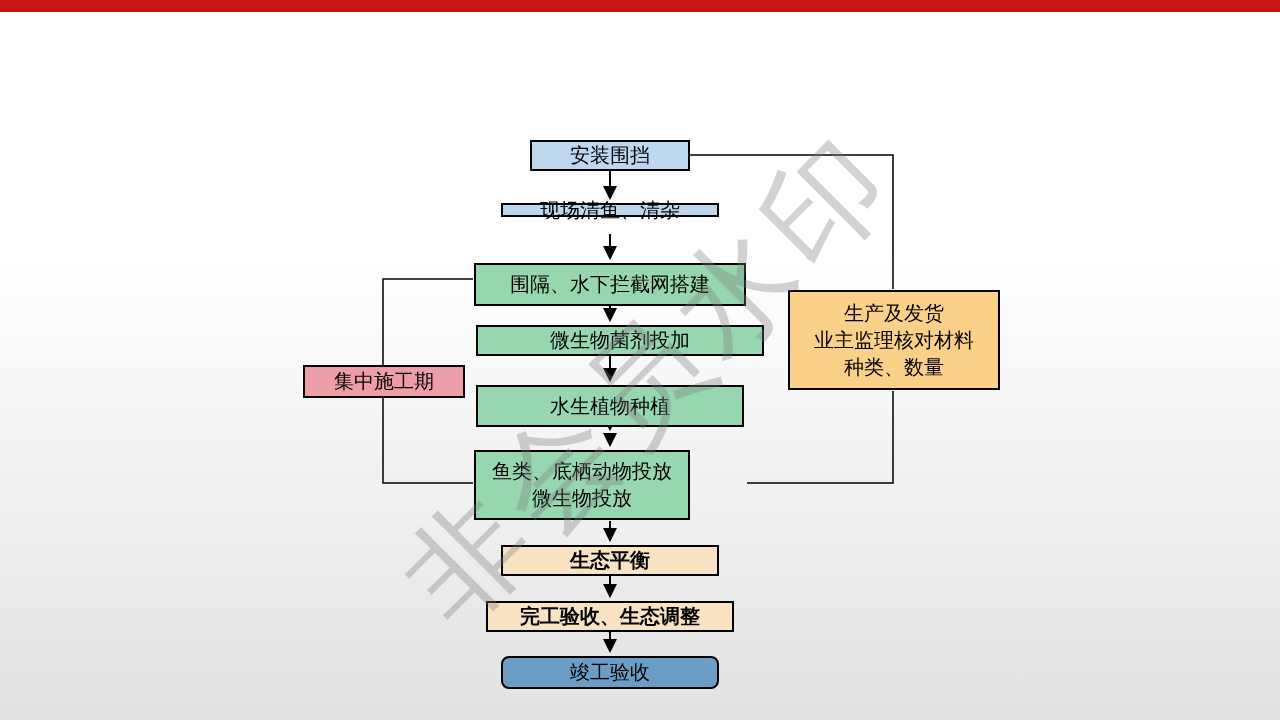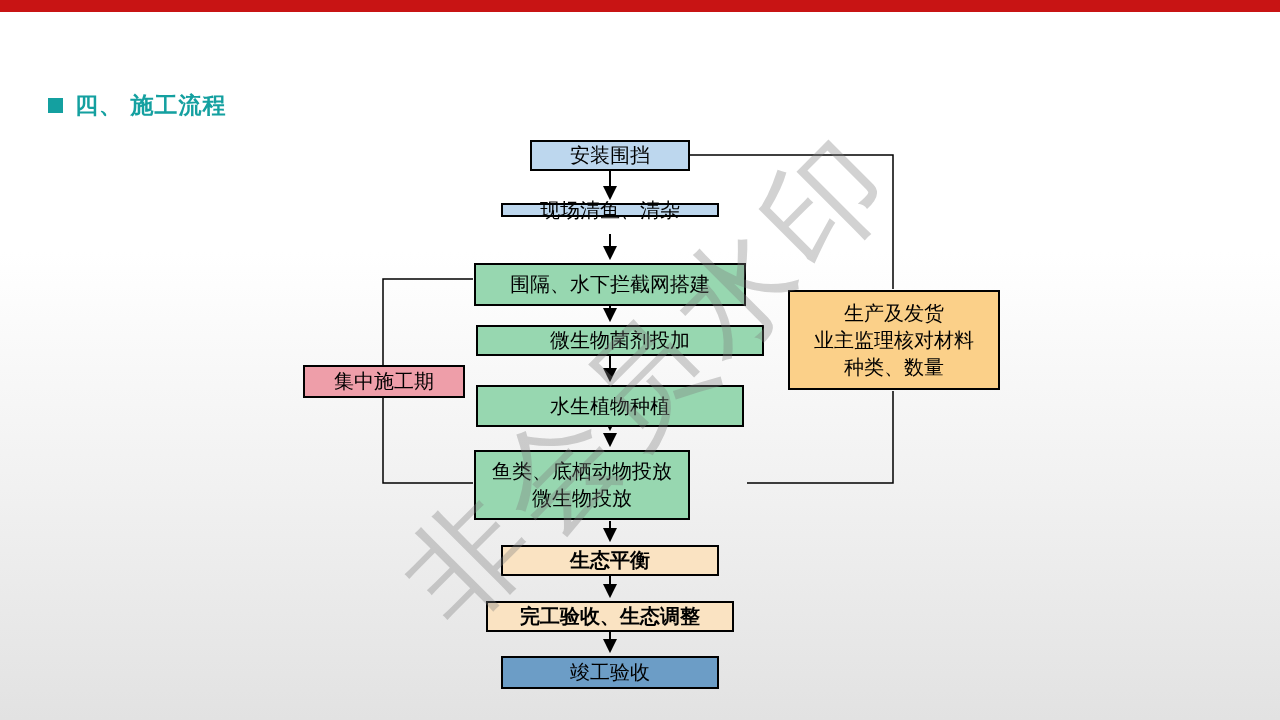--- a/index.html
+++ b/index.html
@@ -52,21 +52,21 @@
     display:flex;align-items:center;justify-content:center;
     text-align:center;
     font-size:20px;color:#000;
     line-height:1.35;
     white-space:pre-line;
     z-index:2;
   }
   .node.blue{background:var(--blue-node);}
   .node.green{background:var(--green-node);}
   .node.tan{background:var(--tan-node);font-weight:bold;}
-  .node.darkblue{background:var(--dark-blue-node);}
+  .node.darkblue{background:var(--dark-blue-node);border-radius:8px;}
   .node.pink{background:var(--pink-node);}
   .node.orange{background:var(--orange-node);}
   .watermark{
     position:absolute;
     left:650px;top:380px;
     transform:translate(-50%,-50%) rotate(-45deg);
     font-size:118px;
     color:rgba(125,125,125,0.35);
     white-space:nowrap;
     letter-spacing:8px;
@@ -74,24 +74,20 @@
     pointer-events:none;
   }
 </style>
 </head>
 <body>
 
 <div class="slide">
 
   <div class="top-bar"></div>
 
-  <div class="title-row">
-    <div class="title-bullet"></div>
-    <div class="title-text">四、 施工流程</div>
-  </div>
 
   <svg class="connectors" viewBox="0 0 1280 720" xmlns="http://www.w3.org/2000/svg">
     <defs>
       <marker id="arrow" viewBox="0 0 10 10" refX="8.5" refY="5" markerWidth="7" markerHeight="7" orient="auto-start-reverse">
         <path d="M0,0 L10,5 L0,10 z" fill="#000"></path>
       </marker>
     </defs>
 
     <line x1="610" y1="171" x2="610" y2="198" stroke="#000" stroke-width="2" marker-end="url(#arrow)"></line>
     <line x1="610" y1="234" x2="610" y2="258" stroke="#000" stroke-width="2" marker-end="url(#arrow)"></line>

